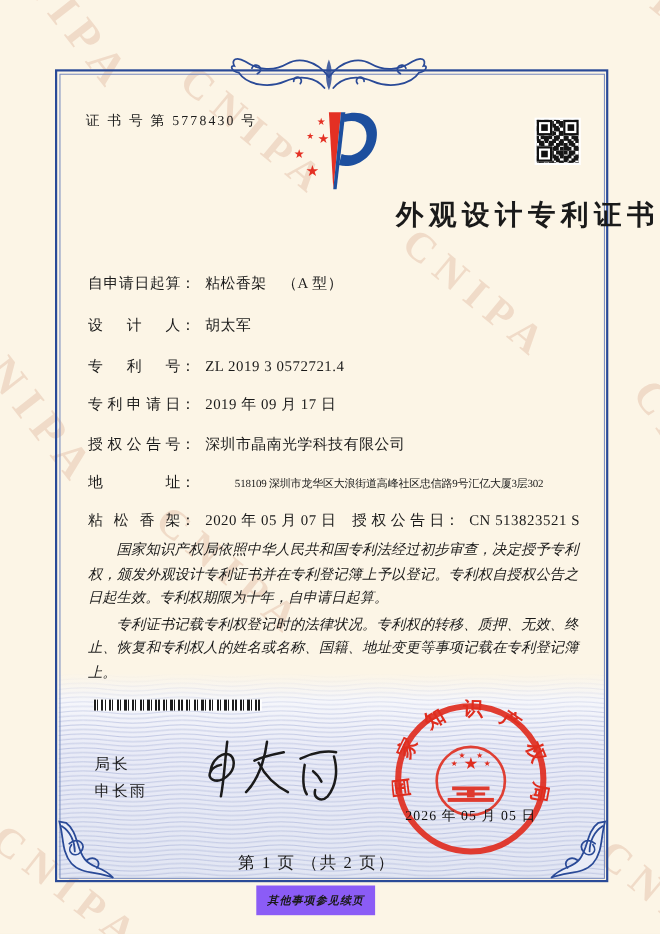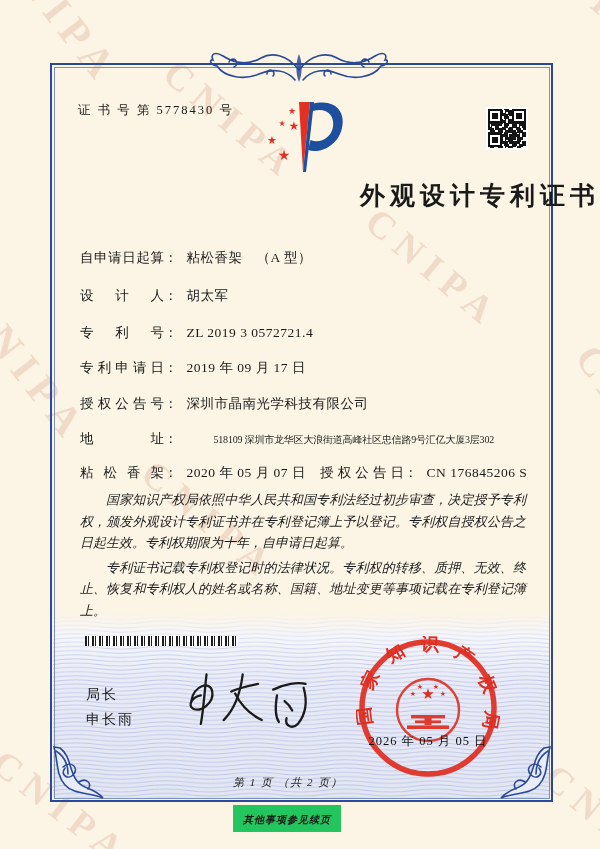--- a/index.html
+++ b/index.html
@@ -64,23 +64,23 @@
       repeating-linear-gradient(90deg,#1c1c1c 0 2px,#fff 2px 3px,#1c1c1c 3px 4px,#fff 4px 7px,
       #1c1c1c 7px 9px,#fff 9px 10px,#1c1c1c 10px 11px,#fff 11px 14px);}
   .signer-title{position:absolute;left:86px;top:686px;font-size:14px;z-index:5;
       font-family:"Liberation Sans","DejaVu Sans",sans-serif;font-weight:500;letter-spacing:2px;}
   .signer-name{position:absolute;left:86px;top:711px;font-size:14px;z-index:5;
       font-family:"Liberation Sans","DejaVu Sans",sans-serif;font-weight:500;letter-spacing:2px;}
   .signature{position:absolute;left:178px;top:668px;width:138px;height:68px;z-index:5;}
   .seal{position:absolute;left:356px;top:636px;width:144px;height:144px;z-index:5;}
   .seal-date{position:absolute;left:356px;top:733px;width:144px;text-align:center;
       font-size:12.5px;letter-spacing:1px;color:#111;z-index:6;white-space:nowrap;}
-  .page-no{position:absolute;left:0;right:24px;top:775px;text-align:center;font-size:11px;
-      letter-spacing:1.5px;z-index:5;font-style:italic;}
-  .note-box{position:absolute;left:233px;top:805px;background:#22c55e;padding:4px 10px 5px;
+  .page-no{position:absolute;left:0;right:24px;top:775px;text-align:center;font-size:15px;
+      letter-spacing:1.5px;z-index:5;}
+  .note-box{position:absolute;left:233px;top:805px;background:#8b5cf6;padding:4px 10px 5px;
       z-index:5;}
   .note-box span{font-size:10px;font-style:italic;font-weight:700;letter-spacing:1px;}
 </style>
 </head>
 <body>
 
 <div class="page">
 
   <span class="wm wm1">CNIPA</span>
   <span class="wm wm2">CNIPA</span>
@@ -170,21 +170,21 @@
   </div>
   <div class="row r5">
     <span class="flabel">授权公告号</span><span class="fcolon">：</span><span class="fvalue">深圳市晶南光学科技有限公司</span>
   </div>
   <div class="row r6">
     <span class="flabel">地址</span><span class="fcolon">：</span><span class="fvalue">518109 深圳市龙华区大浪街道高峰社区忠信路9号汇亿大厦3层302</span>
   </div>
   <div class="row r7">
     <span class="flabel">粘松香架</span><span class="fcolon">：</span><span class="fvalue">2020 年 05 月 07 日</span>
     <span class="grant-no">
-      <span class="flabel">授权公告日</span><span class="fcolon">：</span><span class="fvalue">CN 176845206 S</span>
+      <span class="flabel">授权公告日</span><span class="fcolon">：</span><span class="fvalue">CN 513823521 S</span>
     </span>
   </div>
 
   <div class="legal">
     <p>国家知识产权局依照中华人民共和国专利法经过初步审查，决定授予专利权，颁发外观设计专利证书并在专利登记簿上予以登记。专利权自授权公告之日起生效。专利权期限为十年，自申请日起算。</p>
     <p>专利证书记载专利权登记时的法律状况。专利权的转移、质押、无效、终止、恢复和专利权人的姓名或名称、国籍、地址变更等事项记载在专利登记簿上。</p>
   </div>
 
   <div class="barcode"></div>
 

